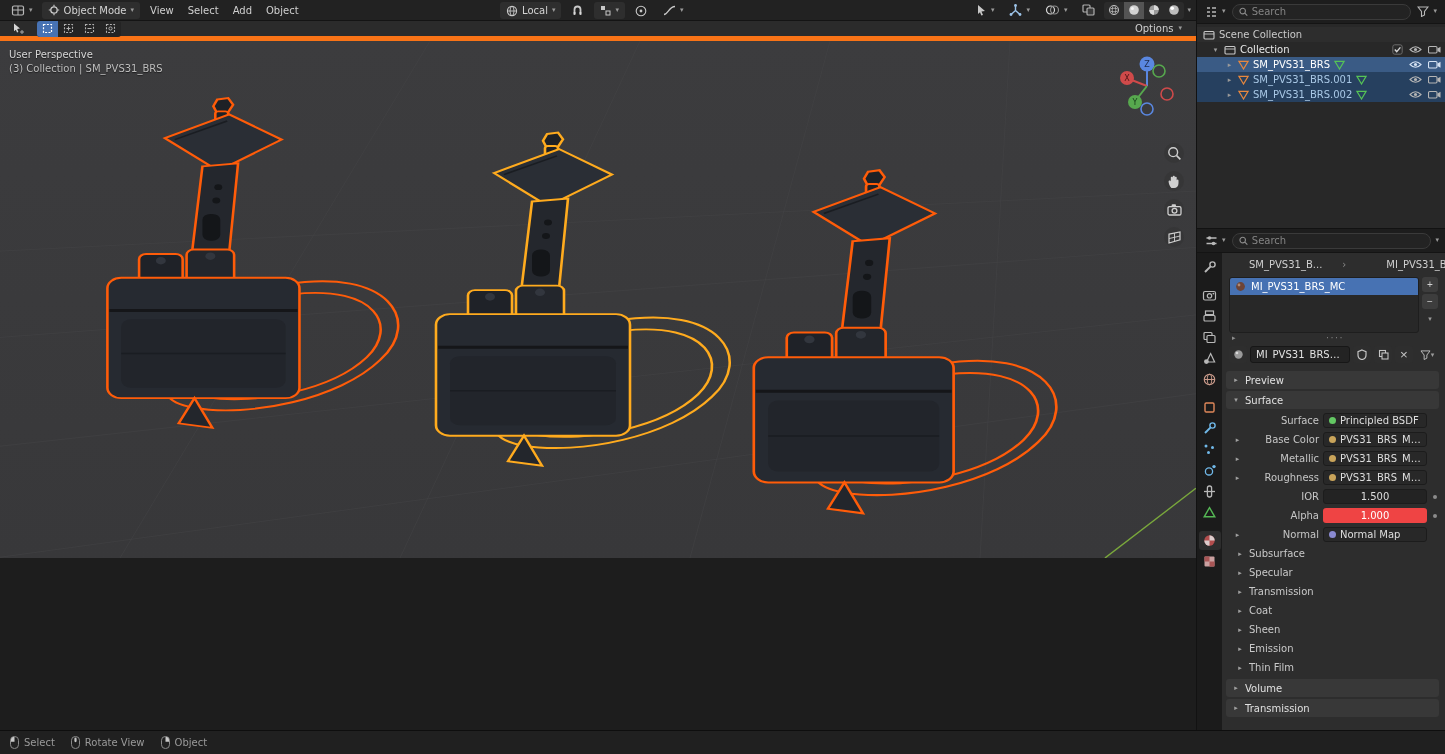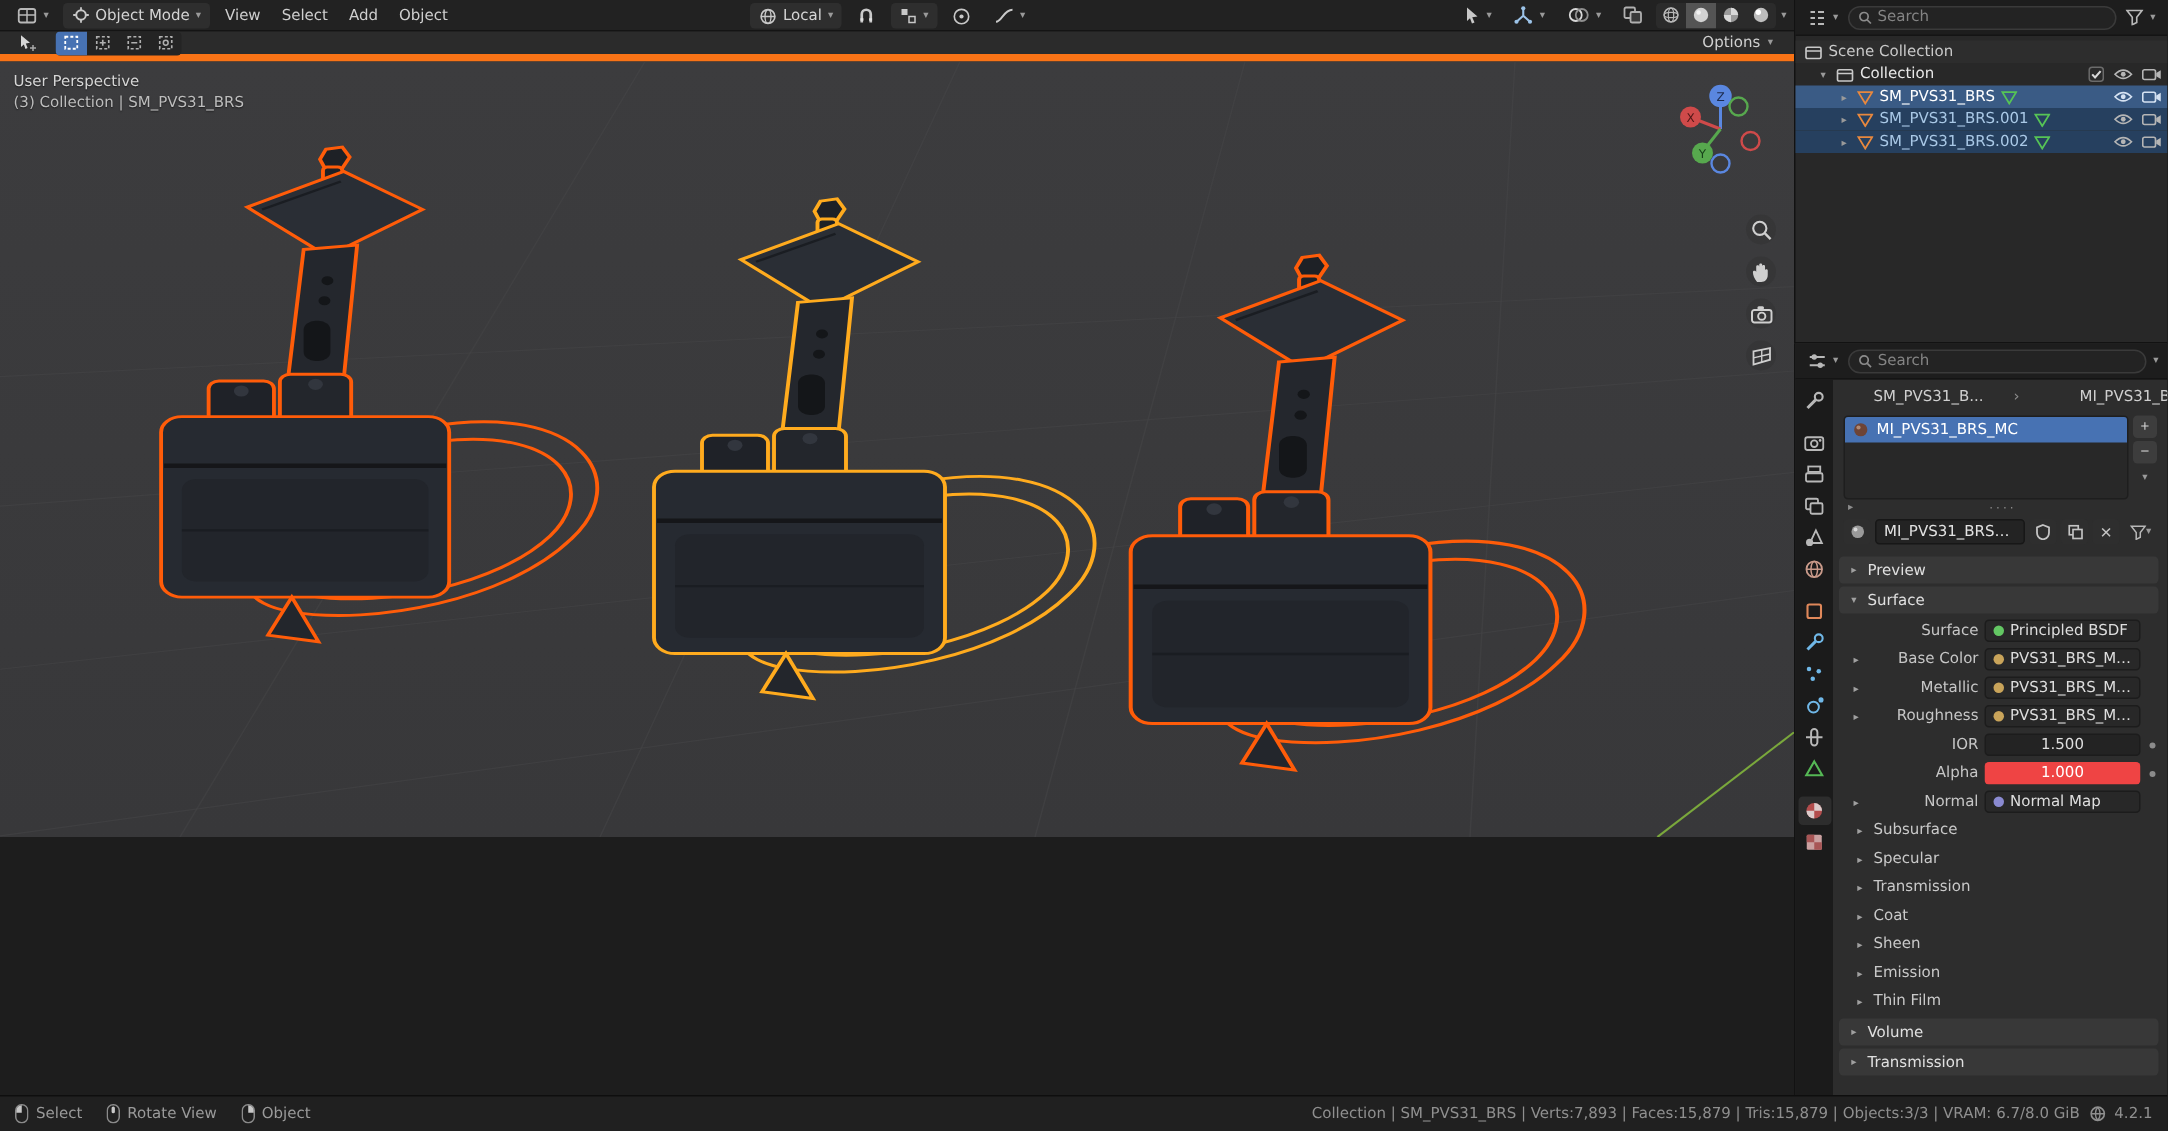--- a/index.html
+++ b/index.html
@@ -802,23 +802,15 @@
         </svg>
       <span>Rotate View</span>
     </span>
     <span class="hint">
       <svg class="ic" width="9" height="13" viewBox="0 0 9 13">
           <rect x="0.5" y="0.5" width="8" height="12" rx="3.8" fill="none" stroke="#8a8a8a"></rect>
           <path d="M4.5,0.8 A3.6,3.6 0 0 1 8.1,4.4 V5.8 H4.5 Z" fill="#c8c8c8"></path>
         </svg>
       <span>Object</span>
     </span>
-    <span class="stats">
-      <span>Collection | SM_PVS31_BRS | Verts:7,893 | Faces:15,879 | Tris:15,879 | Objects:3/3 | VRAM: 6.7/8.0 GiB</span>
-      <svg class="ic" width="11" height="11" viewBox="0 0 11 11">
-          <circle cx="5.5" cy="5.5" r="4.4" fill="none" stroke="#8f8f8f" stroke-width="1.1"></circle>
-          <path d="M1.2,5.5 H9.8 M5.5,1.2 C3.4,3.4 3.4,7.6 5.5,9.8 C7.6,7.6 7.6,3.4 5.5,1.2" fill="none" stroke="#8f8f8f" stroke-width="0.9"></path>
-        </svg>
-      <span>4.2.1</span>
-    </span>
   </footer>
 
 </div>
 
 </body></html>

